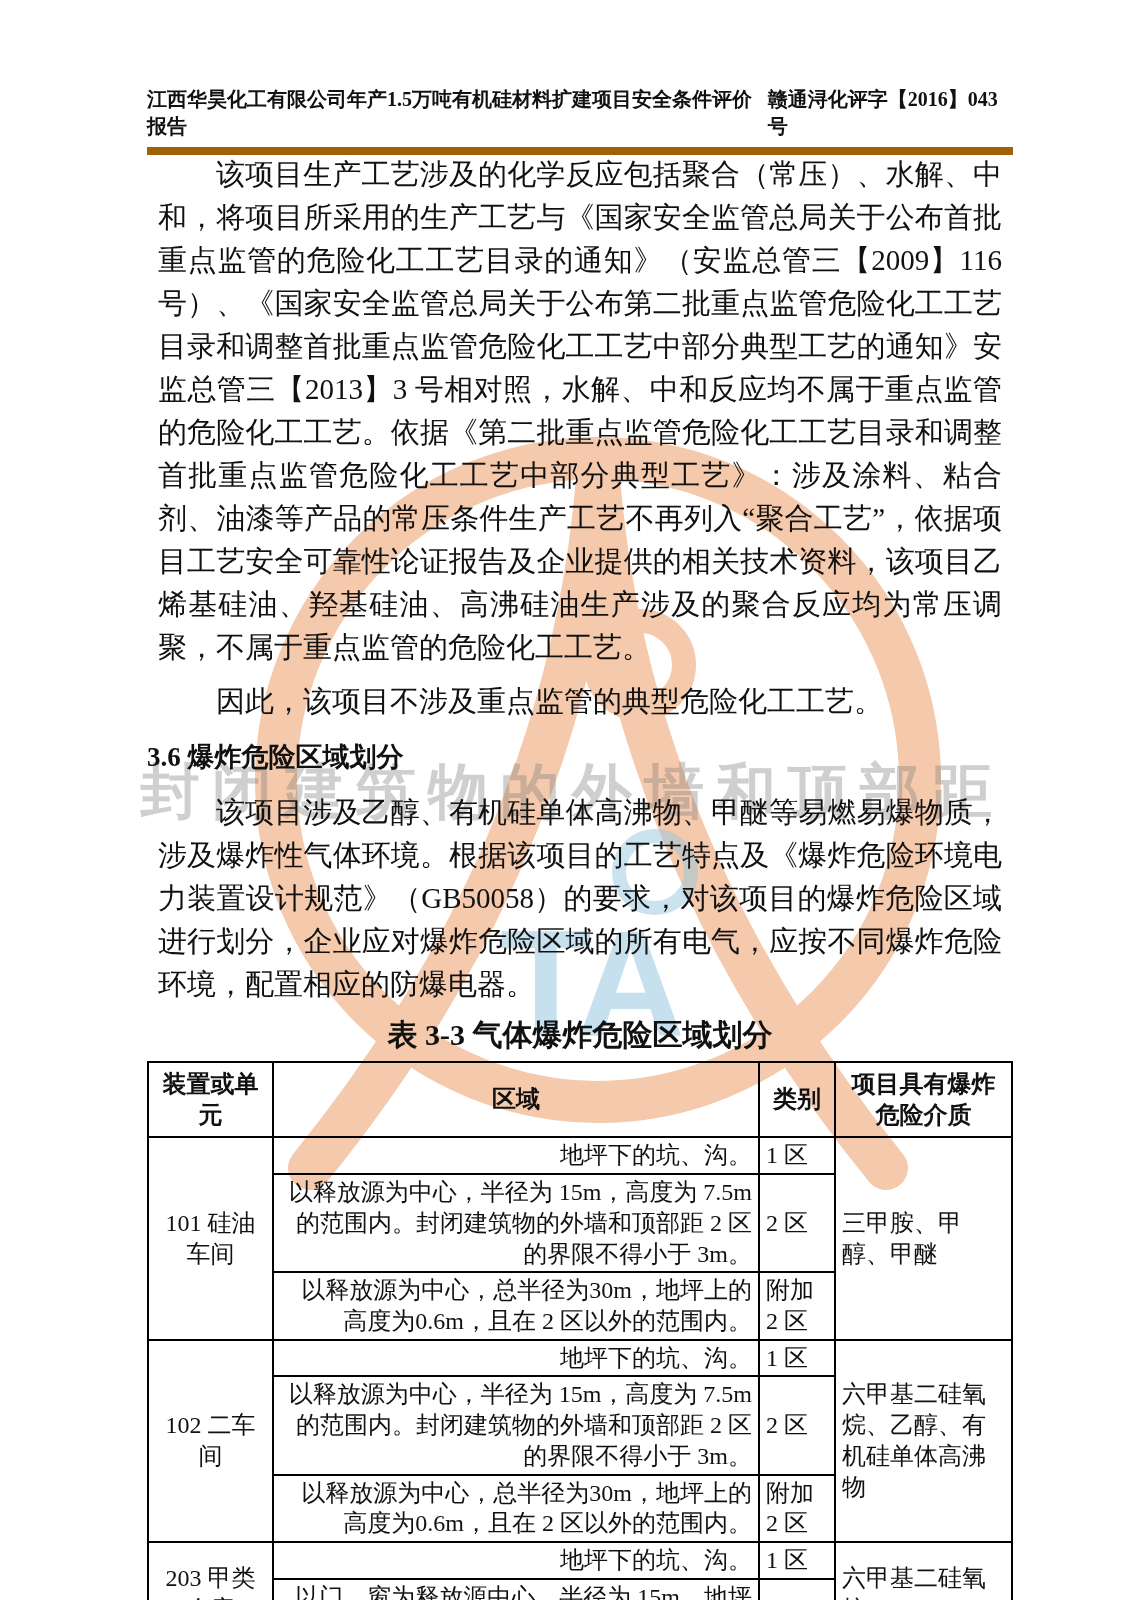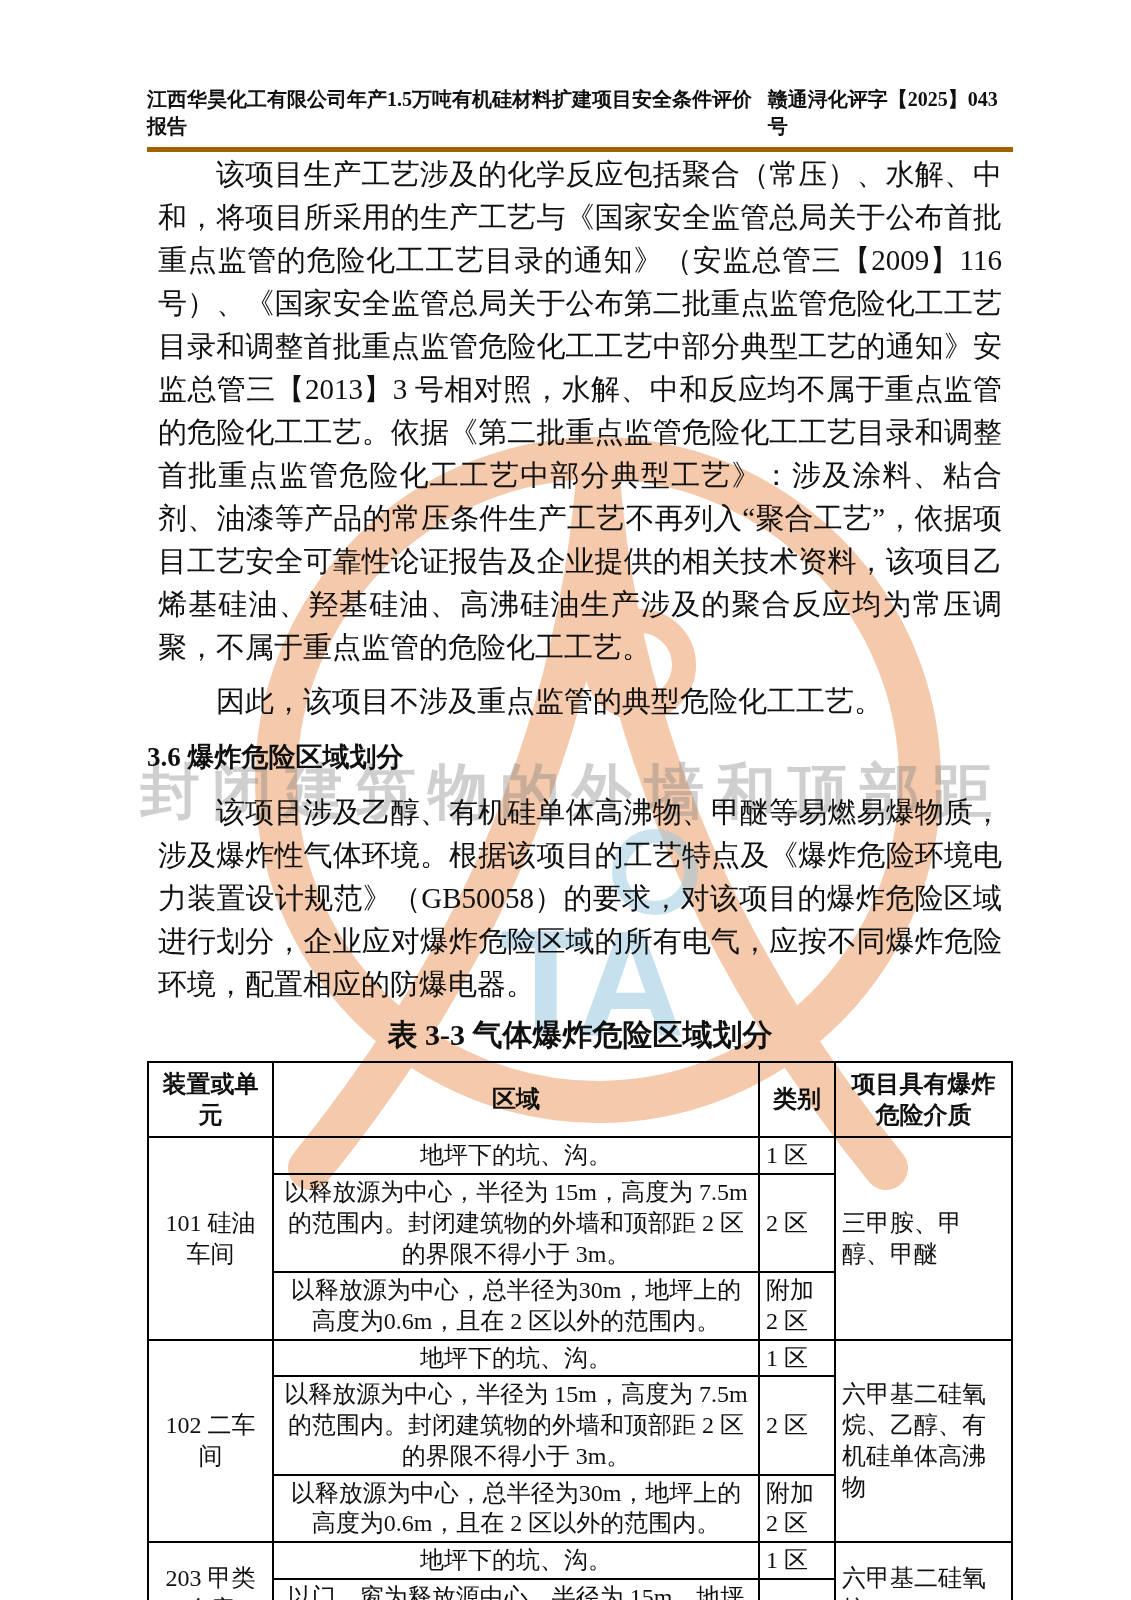--- a/index.html
+++ b/index.html
@@ -23,21 +23,21 @@
   .wm-ta {
     position:absolute; left:500px; top:908px; z-index:0;
     font-family:"Liberation Sans","DejaVu Sans",sans-serif;
     font-size:150px; font-weight:bold; line-height:1;
     color:rgba(151,199,223,0.55); letter-spacing:-4px;
   }
   
   .hdr {
     position:absolute; left:147px; top:86px; width:866px;
     display:flex; justify-content:space-between; align-items:flex-end;
-    border-bottom:5px solid #a16207; padding-bottom:7px;
+    border-bottom:8px solid #a16207; padding-bottom:7px;
     font-size:20px; font-weight:bold; z-index:1;
   }
   
   .content { position:absolute; left:147px; top:142px; width:866px; z-index:1; }
   p.body {
     margin:11px; font-size:29px; line-height:43px;
     text-align:justify; text-indent:2em;
   }
   h2.sec {
     margin:8px 0 4px 0; font-size:27px; line-height:46px; font-weight:bold;
@@ -48,21 +48,21 @@
   table.zones {
     border-collapse:collapse; width:100%; margin-top:8px;
     background:transparent;
   }
   table.zones th, table.zones td {
     border:2px solid #000; padding:2px 6px;
     font-size:24px; line-height:1.28; vertical-align:middle;
   }
   table.zones th { font-weight:bold; text-align:center; padding:6px 4px; }
   td.unit-cell   { text-align:center; padding:2px 2px; }
-  td.zone-cell   { text-align:center; }
+  td.zone-cell   { text-align:right; }
   td.class-cell  { text-align:left; padding:2px 2px; }
   td.medium-cell { text-align:left; padding:2px 4px; }
 </style>
 </head>
 <body>
 
 <div class="page">
 
   <svg class="wm-svg" viewBox="0 0 1131 1600" xmlns="http://www.w3.org/2000/svg" aria-hidden="true">
     <g stroke="#f5c9ab" fill="none" stroke-linecap="round">
@@ -73,21 +73,21 @@
     </g>
     <circle cx="655" cy="872" r="36" stroke="rgba(151,199,223,0.5)" stroke-width="14" fill="none"></circle>
   </svg>
 
   <div class="wm-company">封闭建筑物的外墙和顶部距</div>
 
   <div class="wm-ta">TA</div>
 
   <div class="hdr">
     <span>江西华昊化工有限公司年产1.5万吨有机硅材料扩建项目安全条件评价报告</span>
-    <span>赣通浔化评字【2025】043 号</span>
+    <span>赣通浔化评字【2016】043 号</span>
   </div>
 
   <div class="content">
     <p class="body">该项目生产工艺涉及的化学反应包括聚合（常压）、水解、中和，将项目所采用的生产工艺与《国家安全监管总局关于公布首批重点监管的危险化工工艺目录的通知》（安监总管三【2009】116 号）、《国家安全监管总局关于公布第二批重点监管危险化工工艺目录和调整首批重点监管危险化工工艺中部分典型工艺的通知》安监总管三【2013】3 号相对照，水解、中和反应均不属于重点监管的危险化工工艺。依据《第二批重点监管危险化工工艺目录和调整首批重点监管危险化工工艺中部分典型工艺》：涉及涂料、粘合剂、油漆等产品的常压条件生产工艺不再列入“聚合工艺”，依据项目工艺安全可靠性论证报告及企业提供的相关技术资料，该项目乙烯基硅油、羟基硅油、高沸硅油生产涉及的聚合反应均为常压调聚，不属于重点监管的危险化工工艺。</p>
     <p class="body">因此，该项目不涉及重点监管的典型危险化工工艺。</p>
     <h2 class="sec">3.6 爆炸危险区域划分</h2>
     <p class="body">该项目涉及乙醇、有机硅单体高沸物、甲醚等易燃易爆物质，涉及爆炸性气体环境。根据该项目的工艺特点及《爆炸危险环境电力装置设计规范》（GB50058）的要求，对该项目的爆炸危险区域进行划分，企业应对爆炸危险区域的所有电气，应按不同爆炸危险环境，配置相应的防爆电器。</p>
 
     <div class="tbl-title">表 3-3  气体爆炸危险区域划分</div>
 

